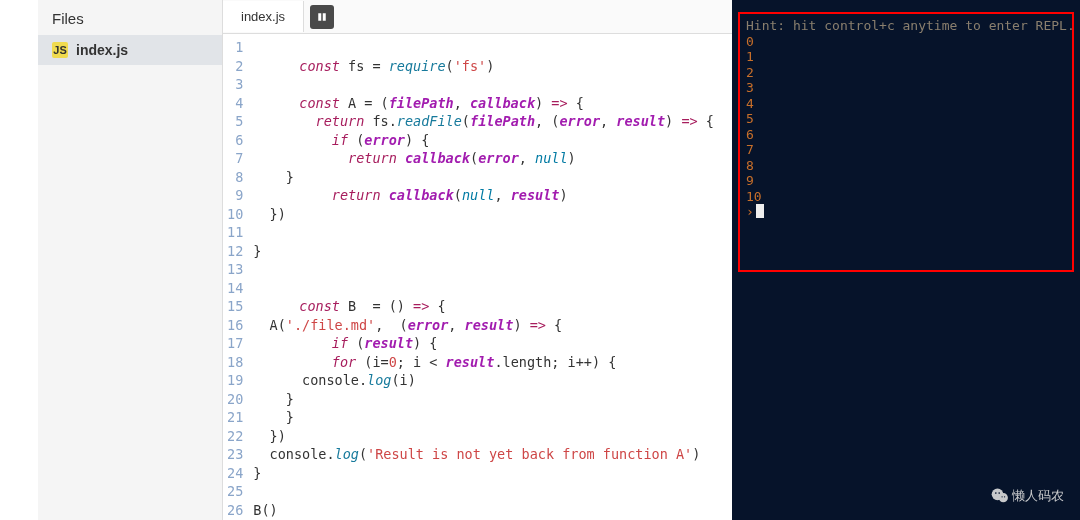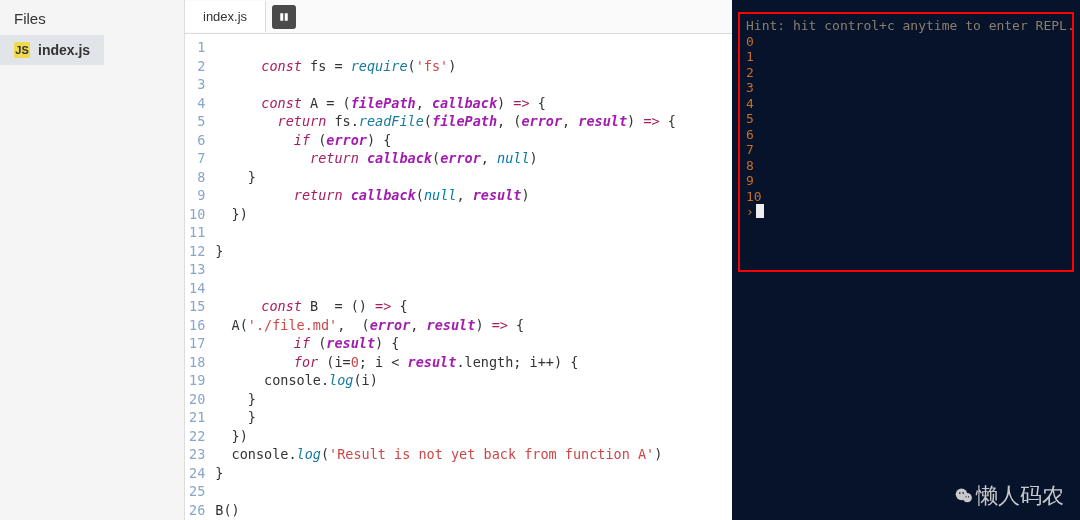--- a/index.html
+++ b/index.html
@@ -1,22 +1,22 @@
 <!DOCTYPE html>
 <html><head>
 <meta charset="utf-8">
 <style>
   * { box-sizing: border-box; margin: 0; padding: 0; }
   html, body { width: 1080px; height: 520px; font-family: -apple-system, BlinkMacSystemFont, "Segoe UI", sans-serif; overflow: hidden; }
   body { display: flex; }
 
   
-  .sidebar { width: 185px; background: #f5f5f5; border-right: 1px solid #ddd; display: flex; flex-direction: column; }
+  .sidebar { width: 185px; background: #f5f5f5; border-right: 1px solid #ddd; display: flex; flex-direction: column; margin-left: 38px; }
   .sidebar-header { font-size: 15px; font-weight: 500; color: #333; padding: 10px 14px 8px; }
-  .file-list { display: flex; flex-direction: row; }
+  .file-list { display: flex; flex-direction: column; }
   .file-item { display: flex; align-items: center; gap: 8px; padding: 7px 14px; font-size: 14px; color: #333; cursor: pointer; }
   .file-item.active { background: #e1e4e8; color: #333; font-weight: 600; }
   .file-icon { width: 16px; height: 16px; display: flex; align-items: center; justify-content: center; font-size: 11px; font-weight: bold; }
   .file-icon.js { background: #f0db4f; color: #323330; border-radius: 2px; }
   .file-icon.md { color: #666; }
 
   
   .editor-pane { flex: 1; display: flex; flex-direction: column; background: #fff; min-width: 0; }
   .tabs { display: flex; align-items: center; border-bottom: 1px solid #ddd; height: 34px; background: #fafafa; }
   .tab { padding: 8px 18px; background: #fff; border-right: 1px solid #ddd; font-size: 13px; color: #333; cursor: pointer; }
@@ -40,21 +40,21 @@
   
   .terminal { width: 348px; background: #06132a; position: relative; font-family: "Consolas","Monaco",monospace; font-size: 13px; line-height: 15.5px; padding: 12px 6px; }
   .terminal-inner { border: 2px solid #f00; padding: 4px 6px 50px; }
   .hint { color: #8a7f6e; white-space: pre; }
   .result-line { color: #e0e0e0; white-space: pre; }
   .num-line { color: #c86f2a; }
   .prompt-line { color: #c86f2a; }
   .cursor-block { display: inline-block; width: 8px; height: 14px; background: #eee; vertical-align: -2px; margin-left: 2px; }
 
   
-  .watermark { position: absolute; right: 16px; bottom: 14px; color: #ddd; font-size: 22px; font-weight: 400; display: flex; align-items: center; gap: 2px; opacity: 0.9; font-family: sans-serif; }
+  .watermark { position: absolute; right: 16px; bottom: 14px; color: #ddd; font-size: 13px; font-weight: 400; display: flex; align-items: center; gap: 2px; opacity: 0.9; font-family: sans-serif; }
   .wechat-icon { width: 20px; height: 20px; }
 </style>
 </head>
 <body>
 
 <aside class="sidebar">
   <div class="sidebar-header">Files</div>
   <div class="file-list">
     <div class="file-item active">
       <span class="file-icon js">JS</span>

